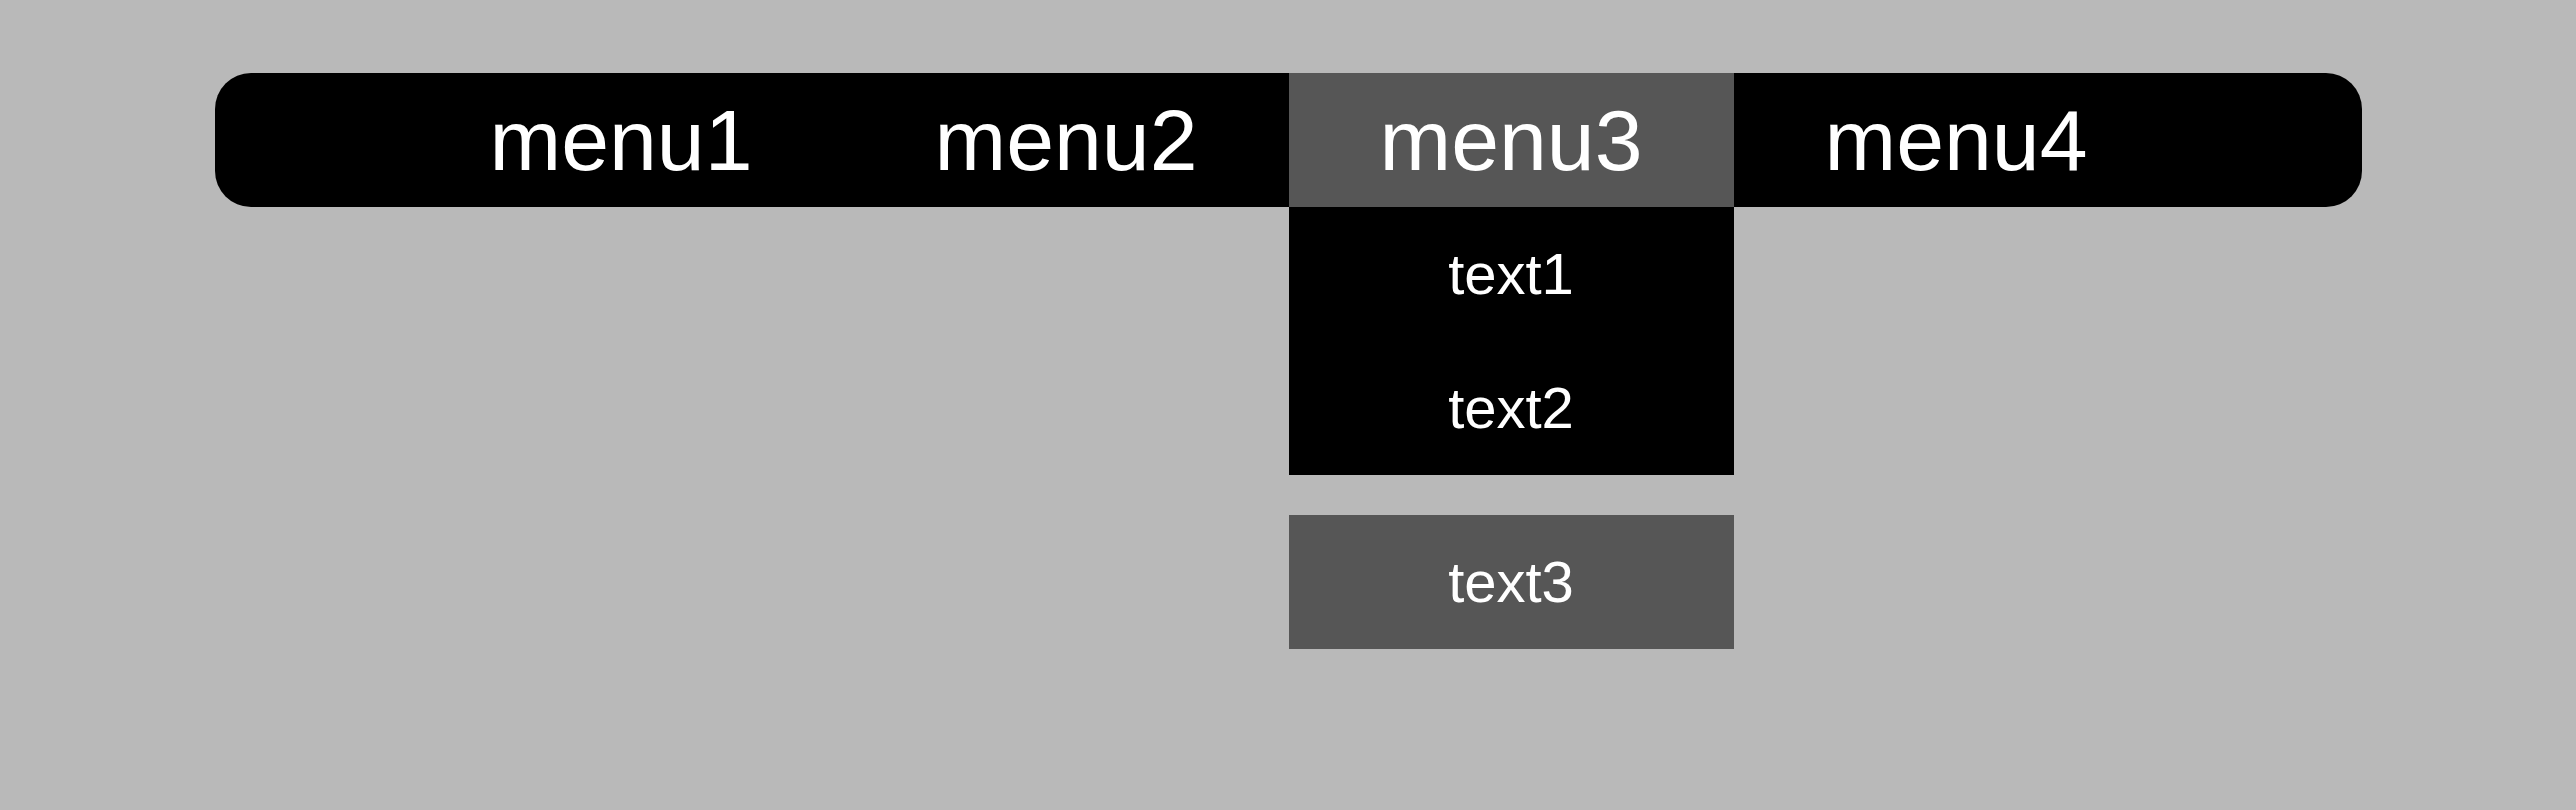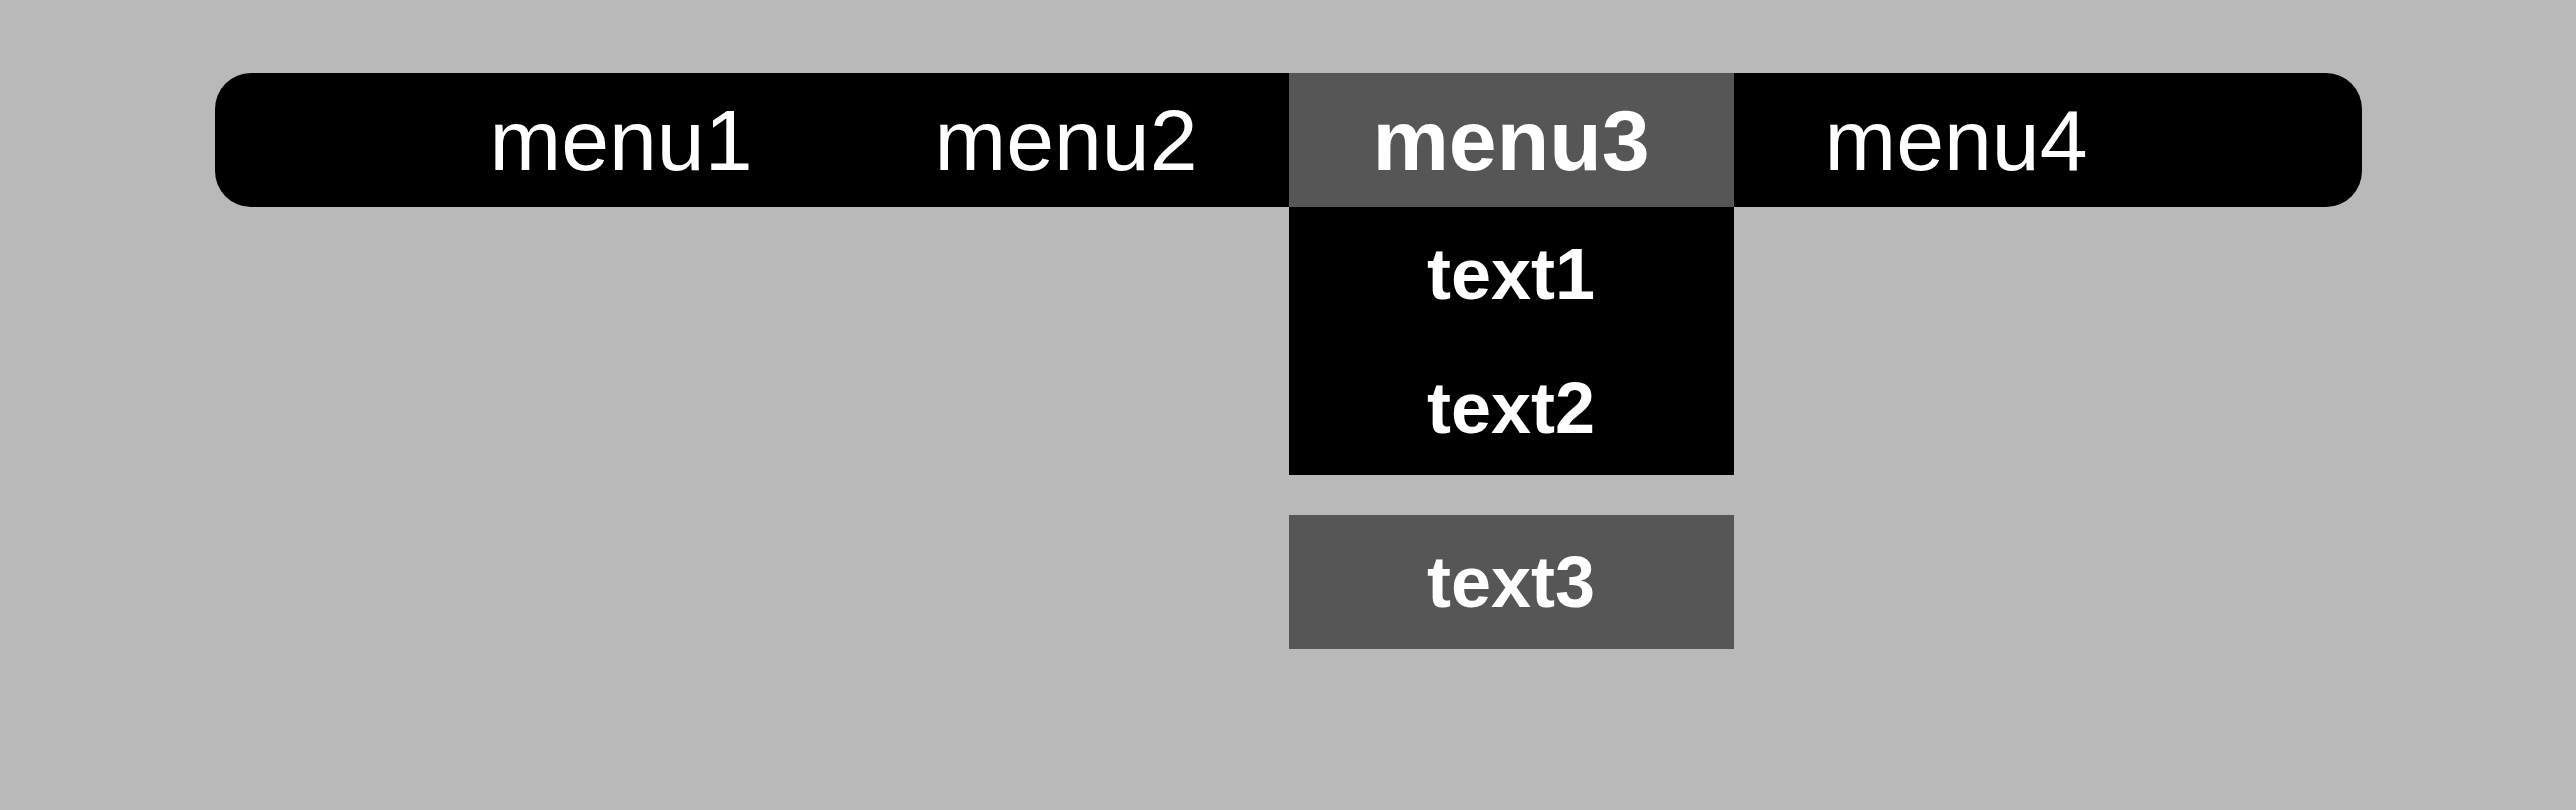--- a/index.html
+++ b/index.html
@@ -35,39 +35,38 @@
     align-items:center;
     justify-content:center;
     color:var(--text);
     font-size:86px;
     line-height:1;
     cursor:default;
     user-select:none;
   }
   .menu-item.active{
     background:var(--highlight);
-    font-weight:bold;
   }
   .dropdown{
     position:absolute;
     top:134px;
     left:0;
     width:445px;
     display:flex;
     flex-direction:column;
   }
   .dropdown-item{
     width:100%;
     height:134px;
     background:var(--dropdown-background);
     color:var(--text);
     display:flex;
     align-items:center;
     justify-content:center;
-    font-size:72px;
+    font-size:58px;
     line-height:1;
     cursor:default;
     user-select:none;
   }
   .dropdown-item.active{
     background:var(--highlight);
     margin-top:40px;
   }
 </style>
 </head>

